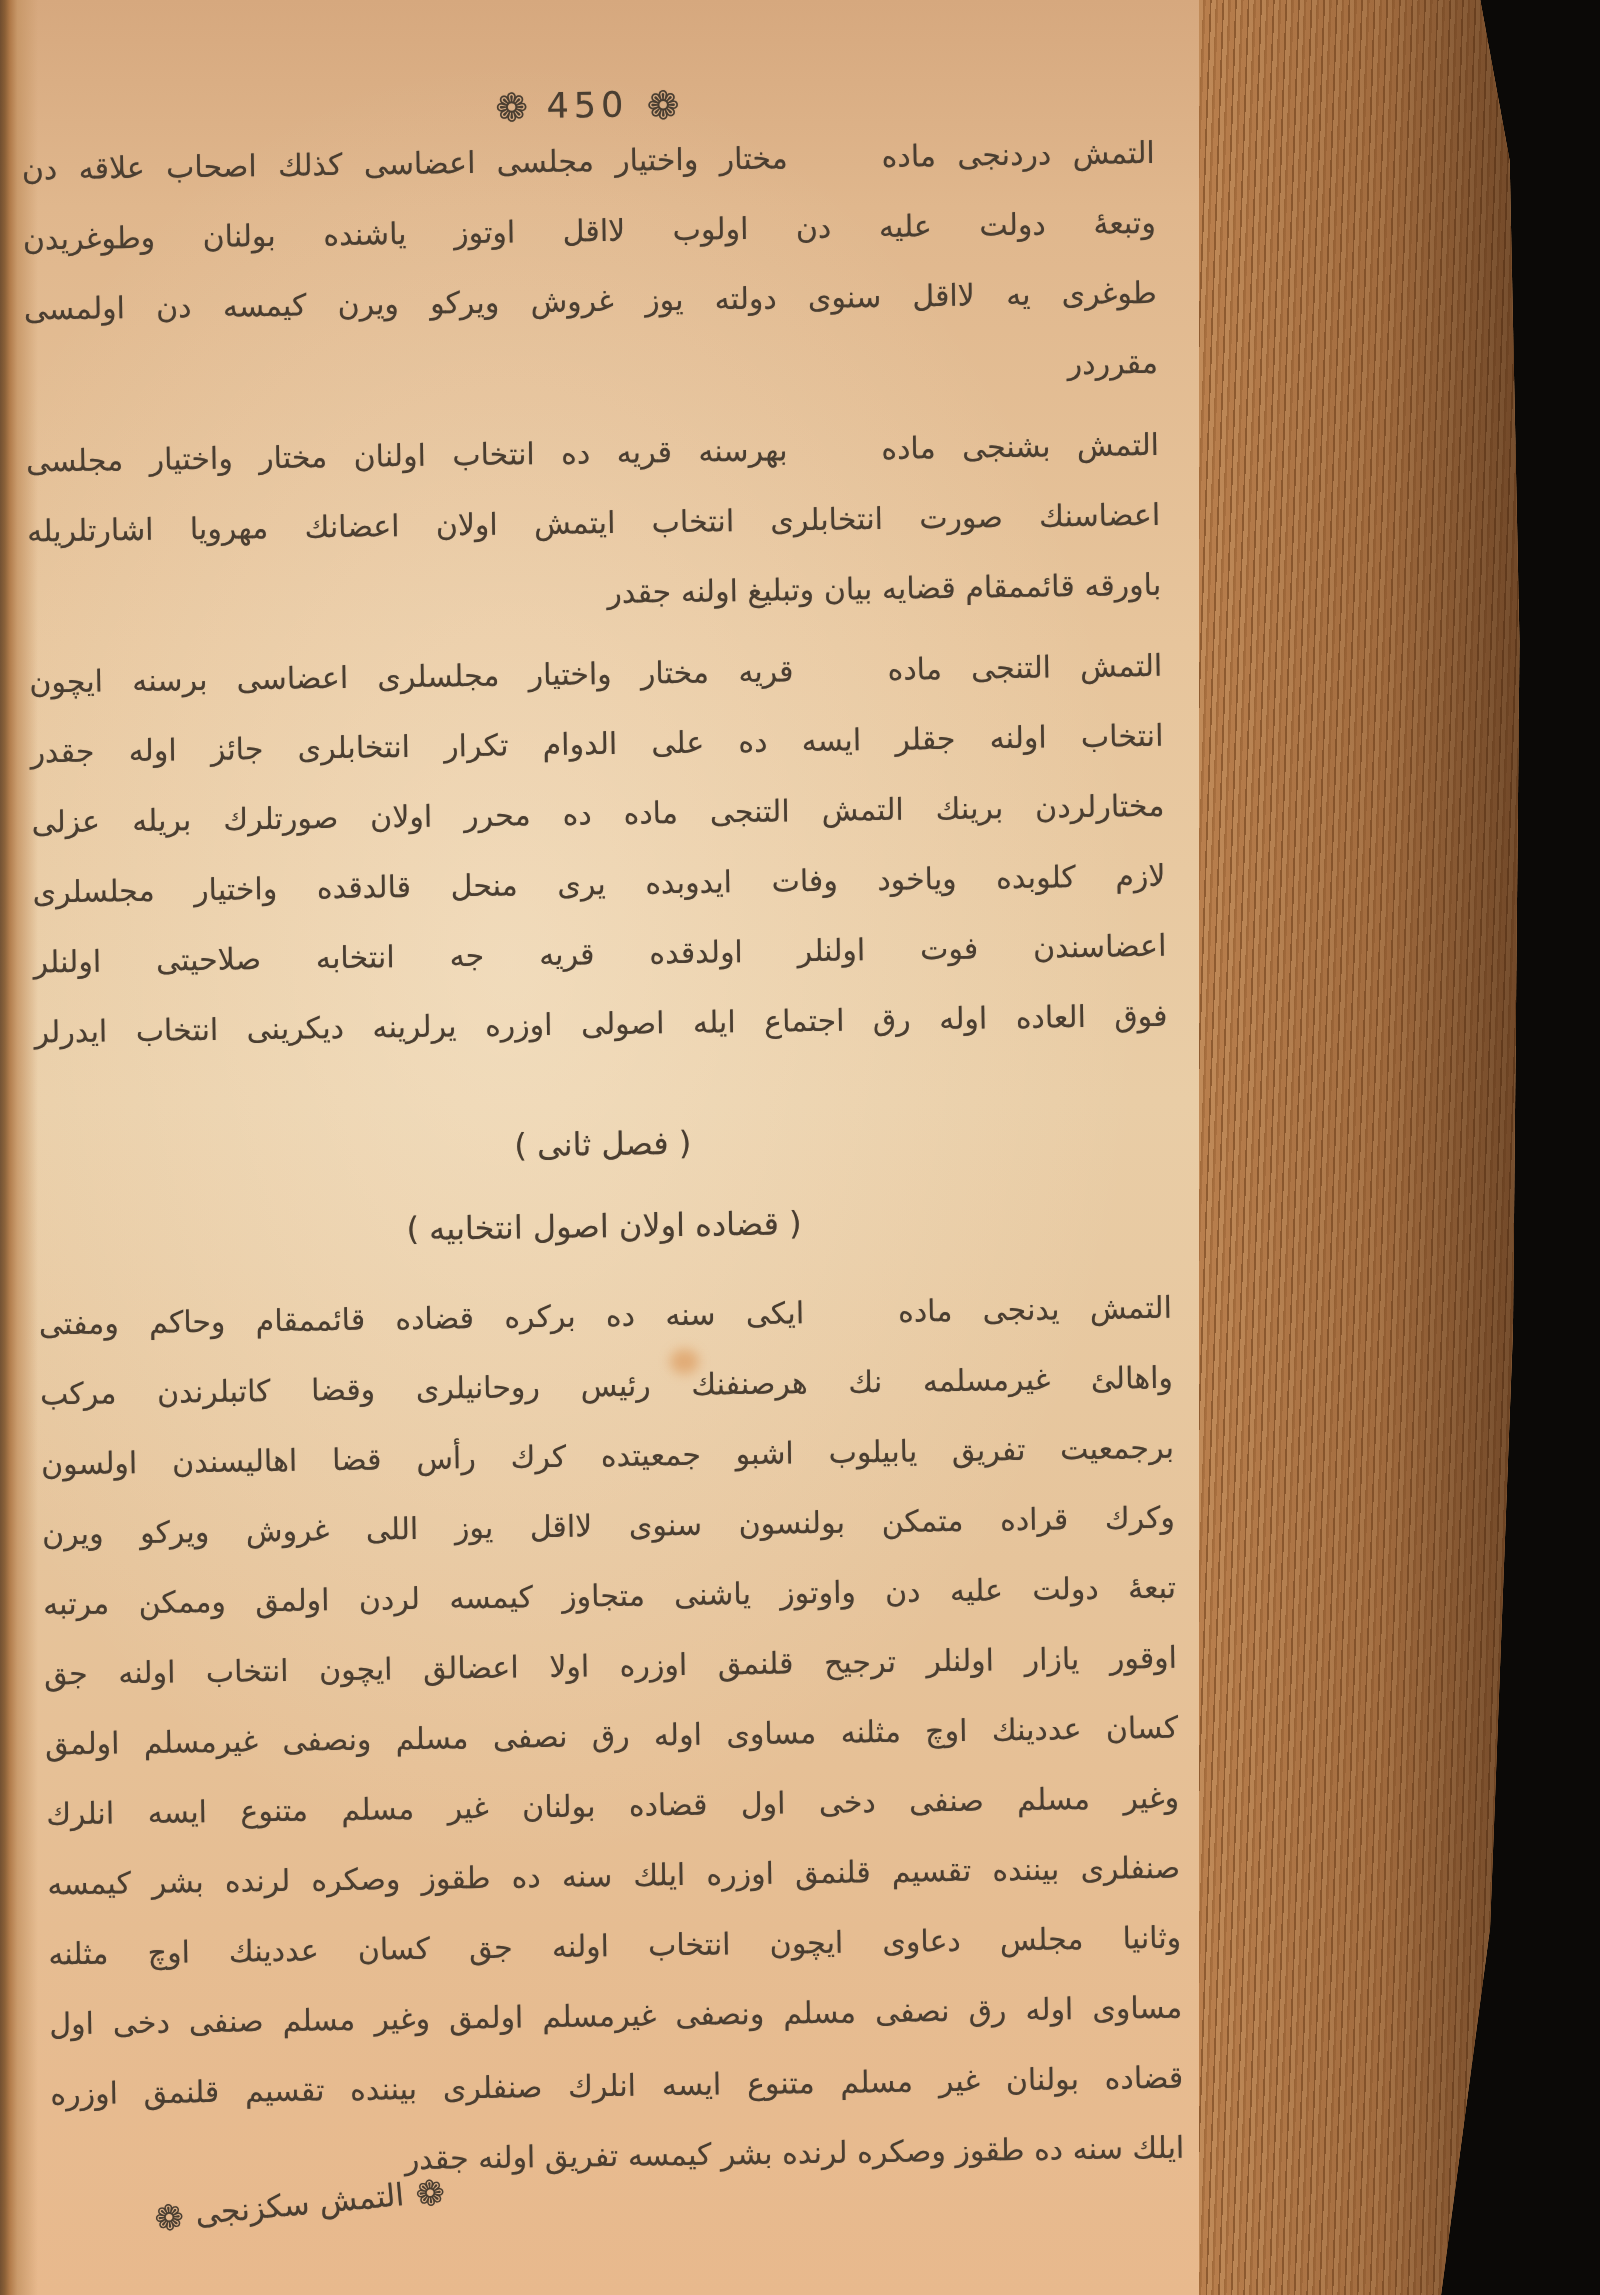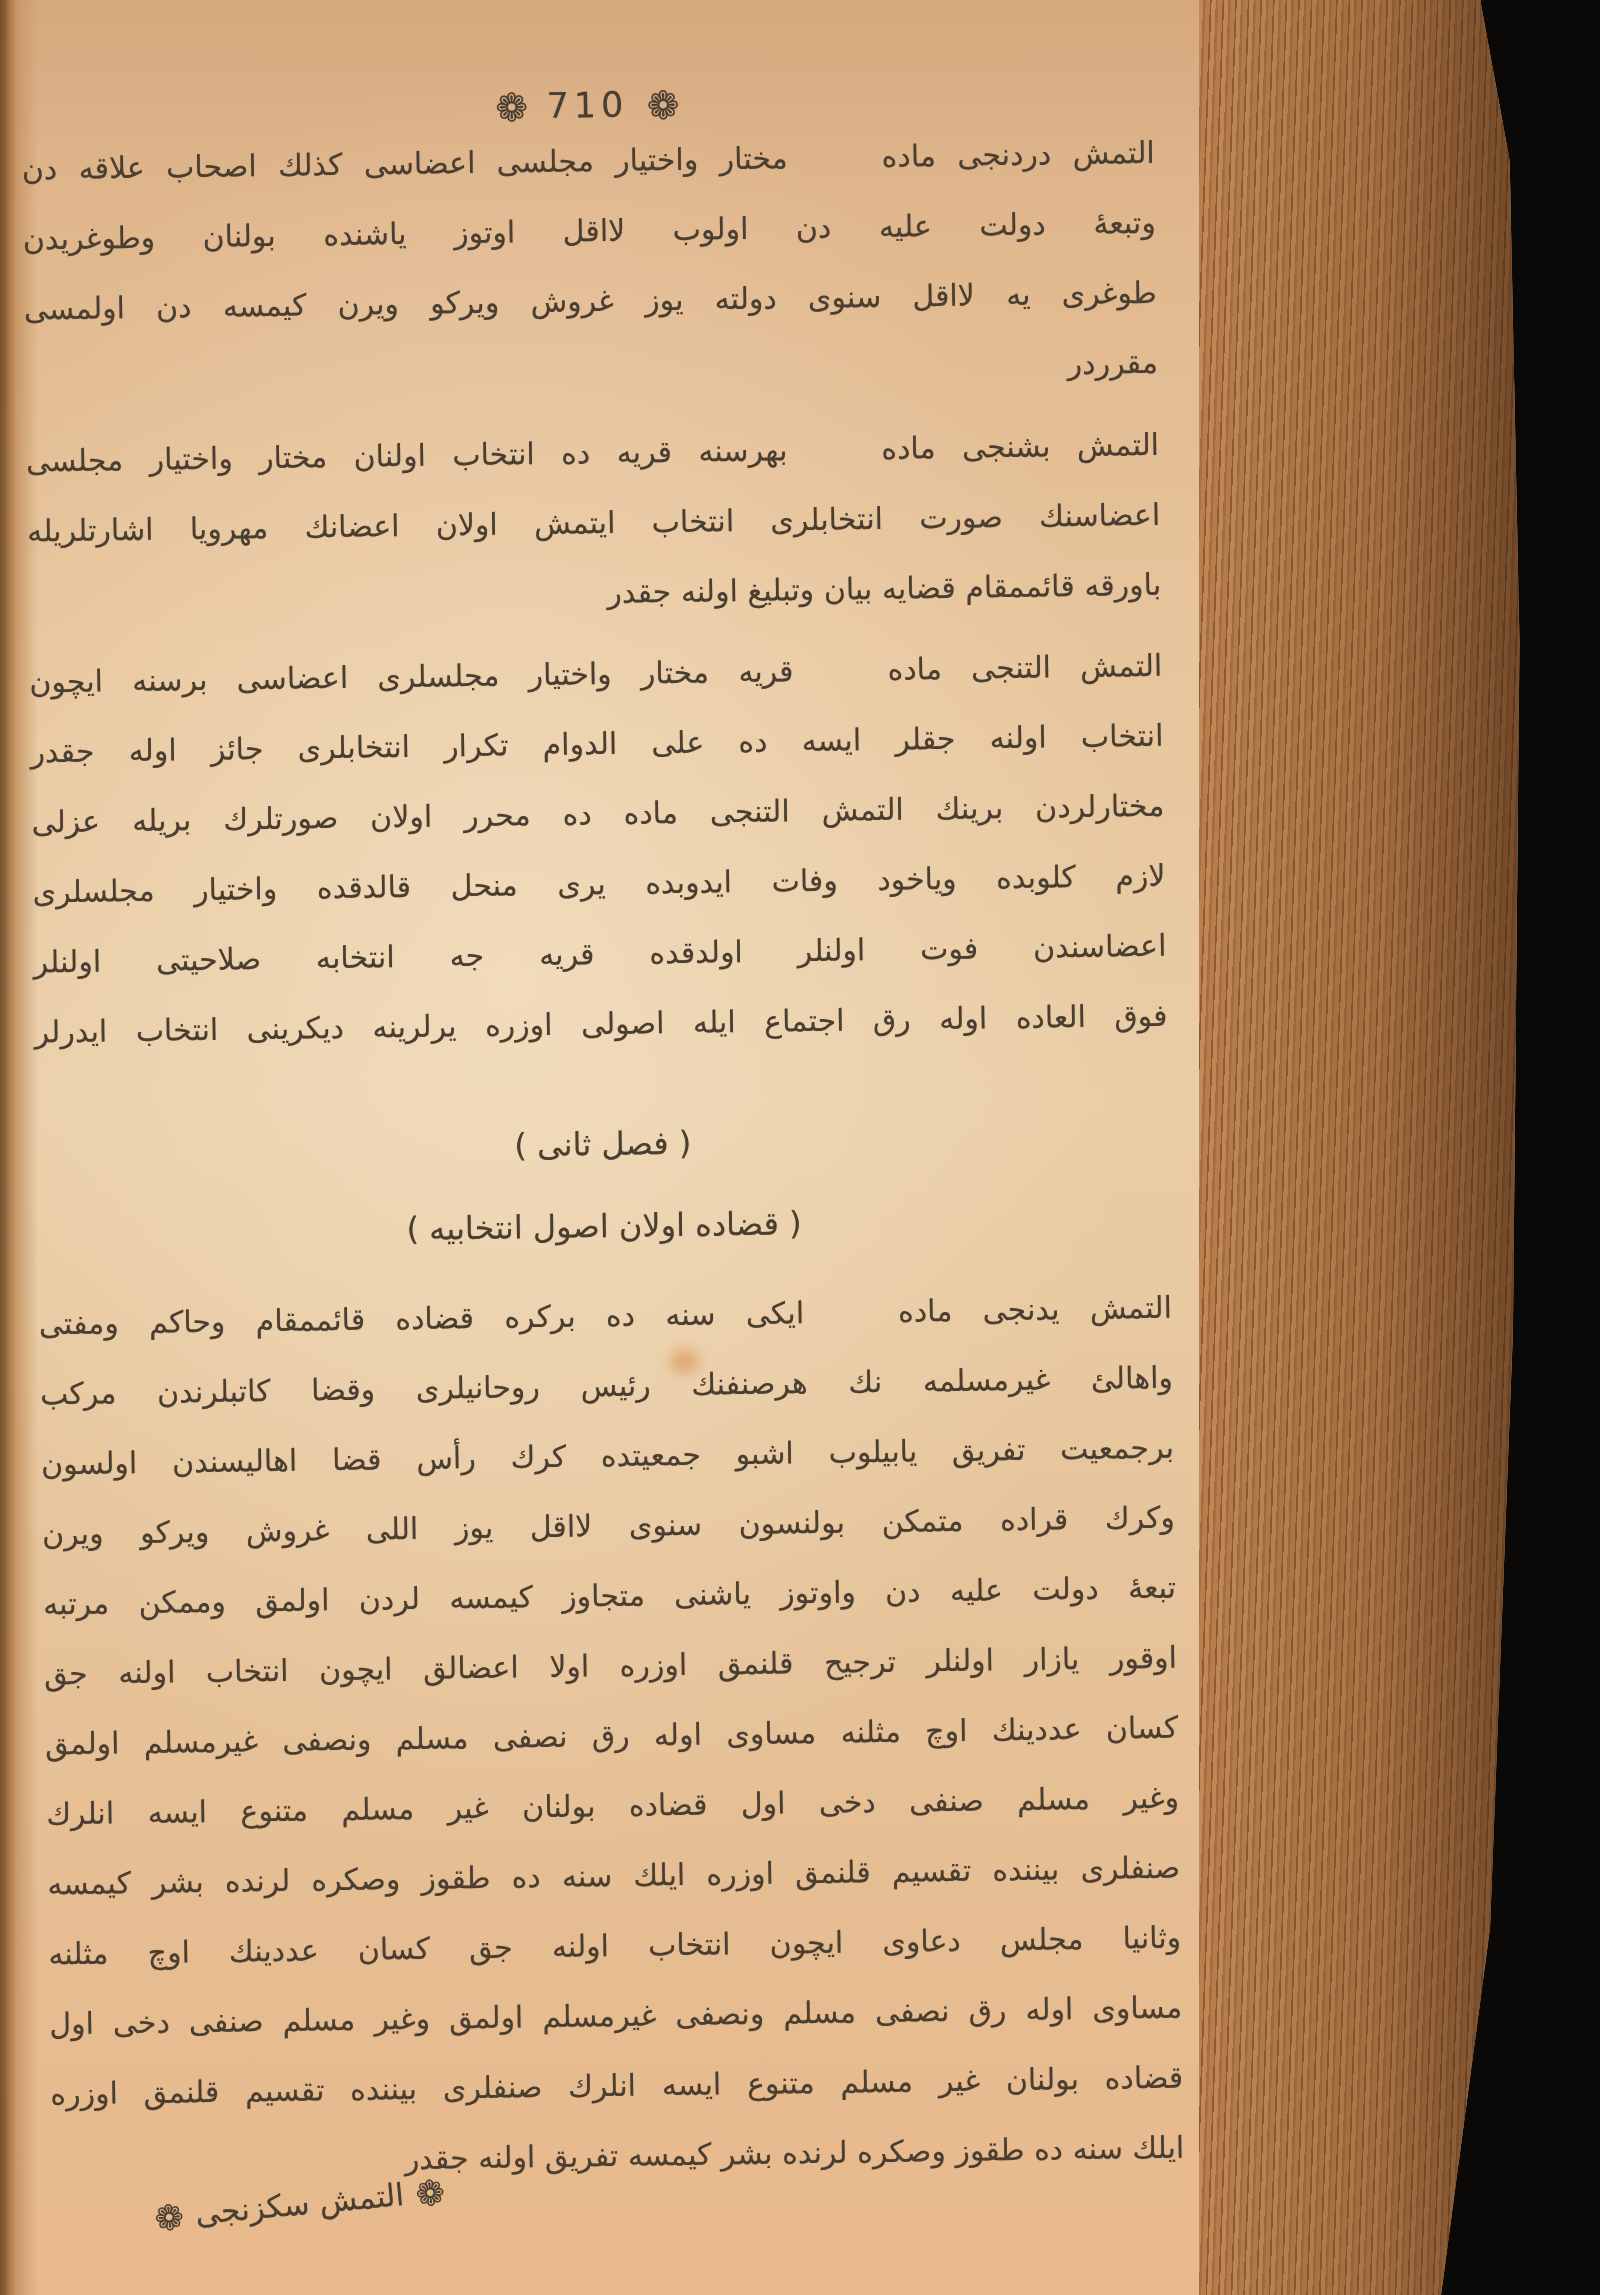--- a/index.html
+++ b/index.html
@@ -60,21 +60,21 @@
 <div id="stage">
 
   <div id="page"></div>
   <div id="gutter"></div>
   <div id="stain"></div>
   <div id="fore-edge"></div>
 
   <div id="tilt" class="ink">
 
     <div id="page-head">
-      <span class="orn">❁</span><span class="num">710</span><span class="orn">❁</span>
+      <span class="orn">❁</span><span class="num">450</span><span class="orn">❁</span>
     </div>
 
     <div id="text-column">
         <div class="line article" dir="rtl"><span>التمش دردنجى ماده</span><span class="gap"></span><span>مختار واختيار مجلسى اعضاسى كذلك اصحاب علاقه دن</span></div>
         <div class="line full" dir="rtl">وتبعهٔ دولت عليه دن اولوب لااقل اوتوز ياشنده بولنان وطوغريدن</div>
         <div class="line full" dir="rtl">طوغرى يه لااقل سنوى دولته يوز غروش ويركو ويرن كيمسه دن اولمسى</div>
         <div class="line end" dir="rtl">مقرردر</div>
         <div class="line article" dir="rtl"><span>التمش بشنجى ماده</span><span class="gap"></span><span>بهرسنه قريه ده انتخاب اولنان مختار واختيار مجلسى</span></div>
         <div class="line full" dir="rtl">اعضاسنك صورت انتخابلرى انتخاب ايتمش اولان اعضانك مهرويا اشارتلريله</div>
         <div class="line end" dir="rtl">باورقه قائممقام قضايه بيان وتبليغ اولنه جقدر</div>

